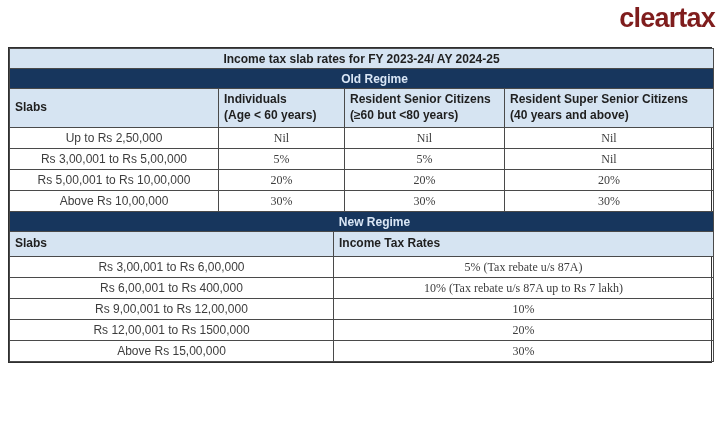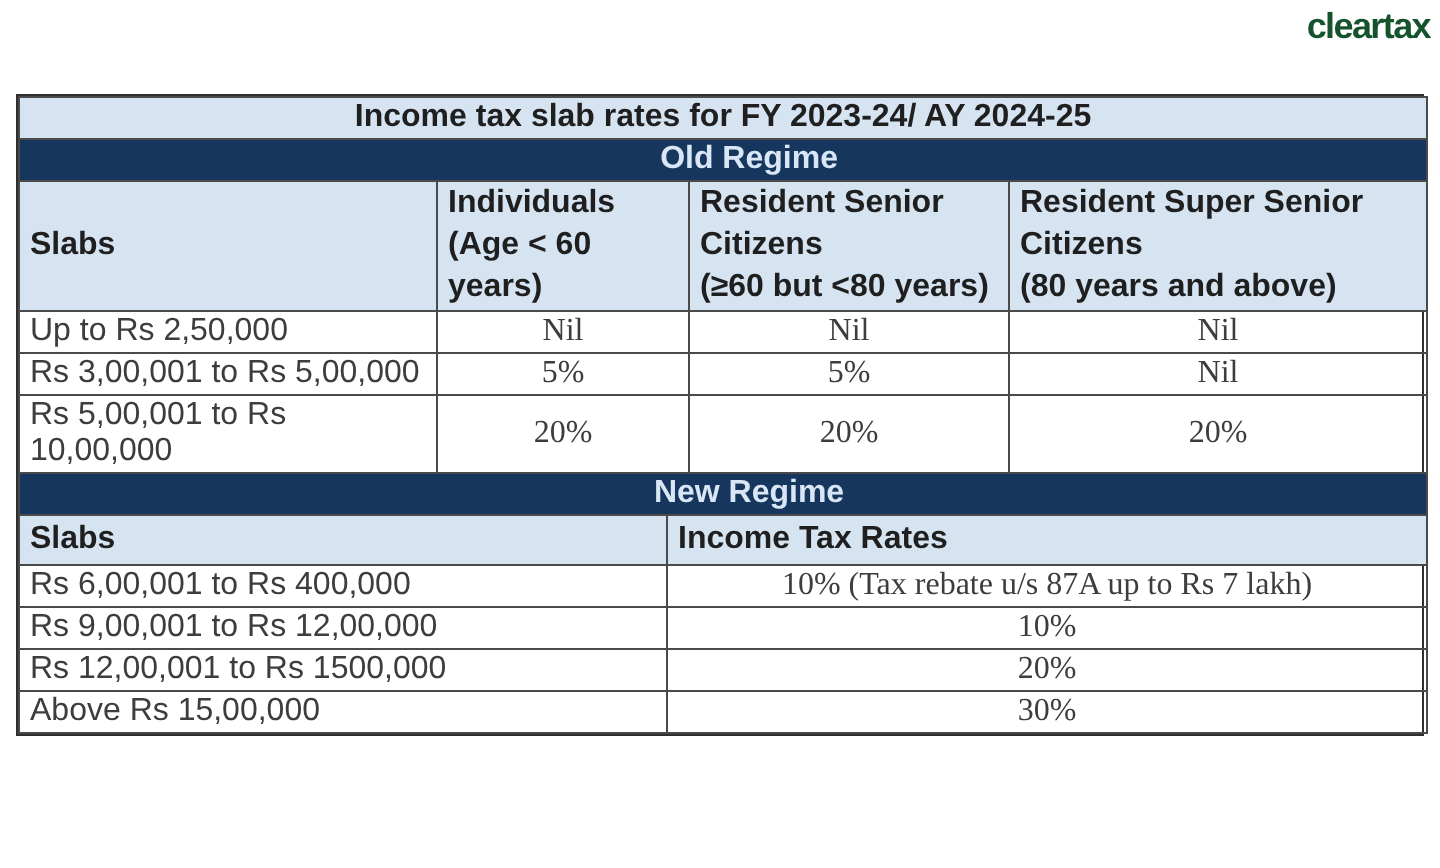--- a/index.html
+++ b/index.html
@@ -6,31 +6,31 @@
   html,body { background:#ffffff; }
   body {
     width:720px; height:434px;
     font-family:"Liberation Sans", sans-serif;
     position:relative; overflow:hidden;
   }
   .page { position:relative; width:720px; height:434px; background:#ffffff; }
 
   .logo {
     position:absolute; top:3px; right:5px;
-    font-size:18px; font-weight:bold; color:#14532d;
+    font-size:27px; font-weight:bold; color:#7f1d1d;
     letter-spacing:-0.8px;
   }
 
   .table-wrap {
     position:absolute; left:8px; top:47px; width:704px;
     border:1px solid #2f2f2f;
   }
   table.tbl {
     border-collapse:collapse; table-layout:fixed; width:100%;
-    font-size:16px;
+    font-size:12px;
   }
   table.tbl.new { margin-top:-1px; }
   .tbl td {
     border:1px solid #4a4a4a;
     padding:1px 5px;
     height:21px;
     vertical-align:middle;
     color:#3d3d3d;
     overflow:hidden;
   }
@@ -42,21 +42,21 @@
     background:#17365d; color:#d9e6f5;
     font-weight:bold; text-align:center; height:20px;padding-left:31px;
   }
   tr.col-header td {
     background:#d6e4f2; color:#1f1f1f;
     font-weight:bold; text-align:left;
     white-space:pre-line; line-height:1.3;
   }
   tr.col-header.old-header td { height:39px; }
   tr.col-header.new-header td { height:25px; }
-  td.slab { text-align:left;margin-top:44px; }
+  td.slab { text-align:center;margin-top:44px; }
   td.rate { text-align:center;font-family:Liberation Serif, serif; }
 </style>
 </head>
 <body>
 
 <div class="page">
 
   <div class="logo">cleartax</div>
 
   <div class="table-wrap">
@@ -75,55 +75,65 @@
         <tr class="regime-row">
           <td colspan="4">Old Regime</td>
         </tr>
         <tr class="col-header old-header">
           <td>Slabs</td>
           <td>Individuals
 (Age &lt; 60 years)</td>
           <td>Resident Senior Citizens
 (≥60 but &lt;80 years)</td>
           <td>Resident Super Senior Citizens
-(80 years and above)</td>
+(40 years and above)</td>
         </tr>
         <tr class="data-row">
           <td class="slab">Up to Rs 2,50,000</td>
           <td class="rate">Nil</td>
           <td class="rate">Nil</td>
           <td class="rate">Nil</td>
         </tr>
         <tr class="data-row">
           <td class="slab">Rs 3,00,001 to Rs 5,00,000</td>
           <td class="rate">5%</td>
           <td class="rate">5%</td>
           <td class="rate">Nil</td>
         </tr>
         <tr class="data-row">
           <td class="slab">Rs 5,00,001 to Rs 10,00,000</td>
           <td class="rate">20%</td>
           <td class="rate">20%</td>
           <td class="rate">20%</td>
         </tr>
+        <tr class="data-row">
+          <td class="slab">Above Rs 10,00,000</td>
+          <td class="rate">30%</td>
+          <td class="rate">30%</td>
+          <td class="rate">30%</td>
+        </tr>
       </tbody>
     </table>
 
     <table class="tbl new">
       <colgroup>
         <col style="width:324px">
           <col style="width:380px">
       </colgroup>
       <tbody>
         <tr class="regime-row">
           <td colspan="2">New Regime</td>
         </tr>
         <tr class="col-header new-header">
           <td>Slabs</td>
           <td>Income Tax Rates</td>
+        </tr>
+        <tr class="data-row">
+          <td class="slab">Rs 3,00,001 to Rs 6,00,000</td>
+          <td class="rate">5% (Tax rebate  u/s 87A)</td>
         </tr>
         <tr class="data-row">
           <td class="slab">Rs 6,00,001 to Rs 400,000</td>
           <td class="rate">10% (Tax rebate u/s 87A up to Rs 7 lakh)</td>
         </tr>
         <tr class="data-row">
           <td class="slab">Rs 9,00,001 to Rs 12,00,000</td>
           <td class="rate">10%</td>
         </tr>
         <tr class="data-row">

